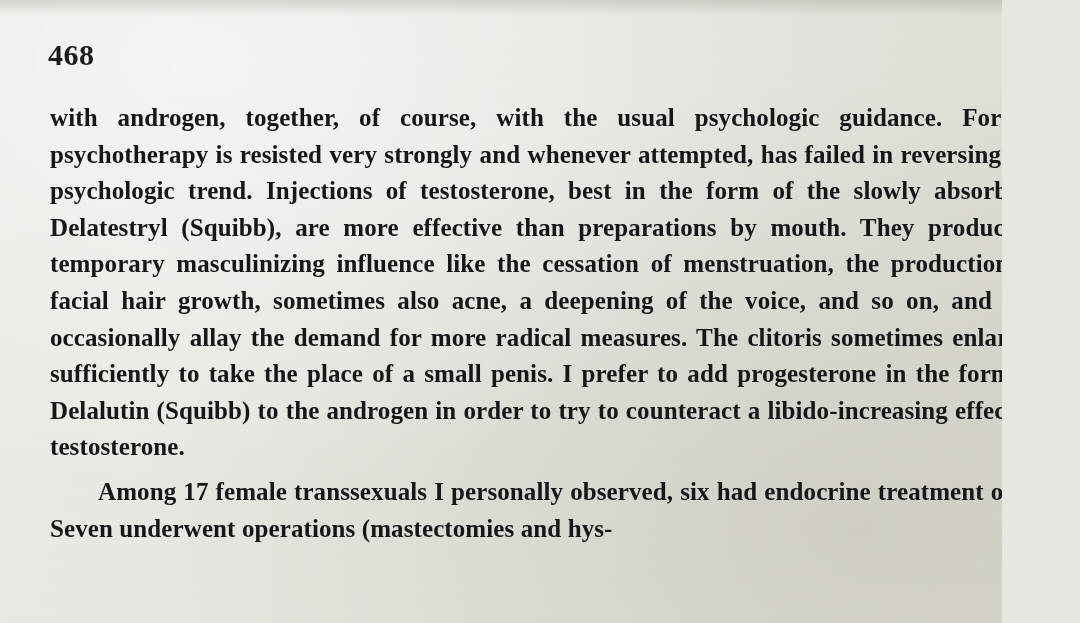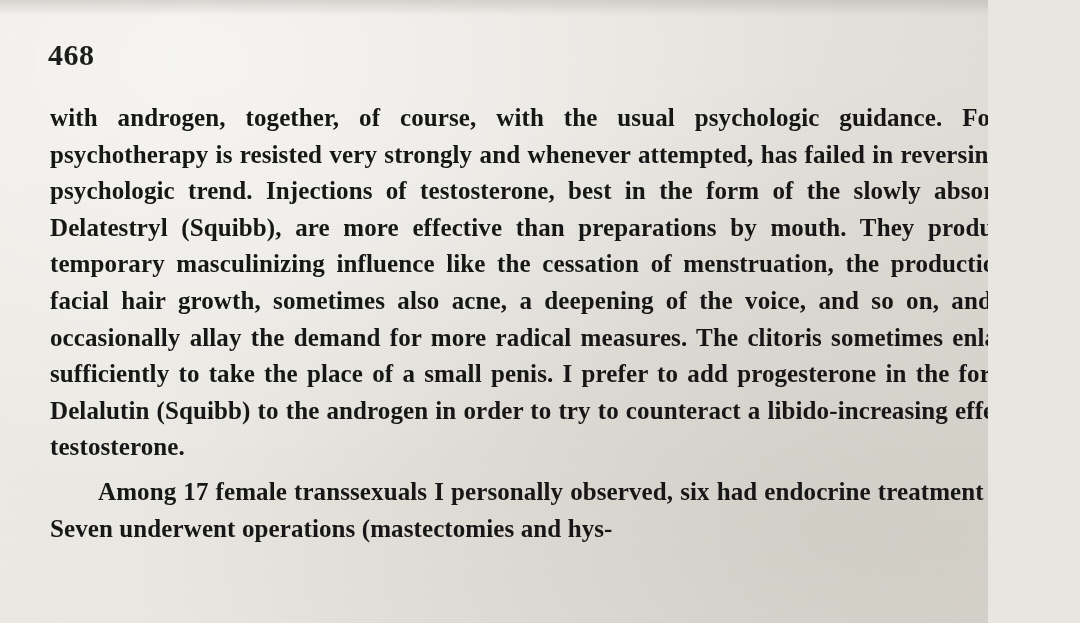--- a/index.html
+++ b/index.html
@@ -16,20 +16,21 @@
 
   .page {
     position: relative;
     width: 988px;
     height: 623px;
     background:
       radial-gradient(ellipse at 20% 10%, rgba(255,255,255,0.55) 0%, rgba(255,255,255,0) 55%),
       radial-gradient(ellipse at 85% 85%, rgba(190,186,178,0.45) 0%, rgba(190,186,178,0) 60%),
       linear-gradient(105deg, #eceae4 0%, #e9e7e1 35%, #e4e2dc 70%, #dedbd4 100%);
     overflow: hidden;
+    padding-left: 14px;
   }
 
   
   .grain {
     position: absolute;
     inset: 0;
     pointer-events: none;
     opacity: 0.35;
     background-image:
       repeating-linear-gradient(0deg, rgba(0,0,0,0.012) 0px, rgba(0,0,0,0.012) 1px, rgba(255,255,255,0) 1px, rgba(255,255,255,0) 3px),

